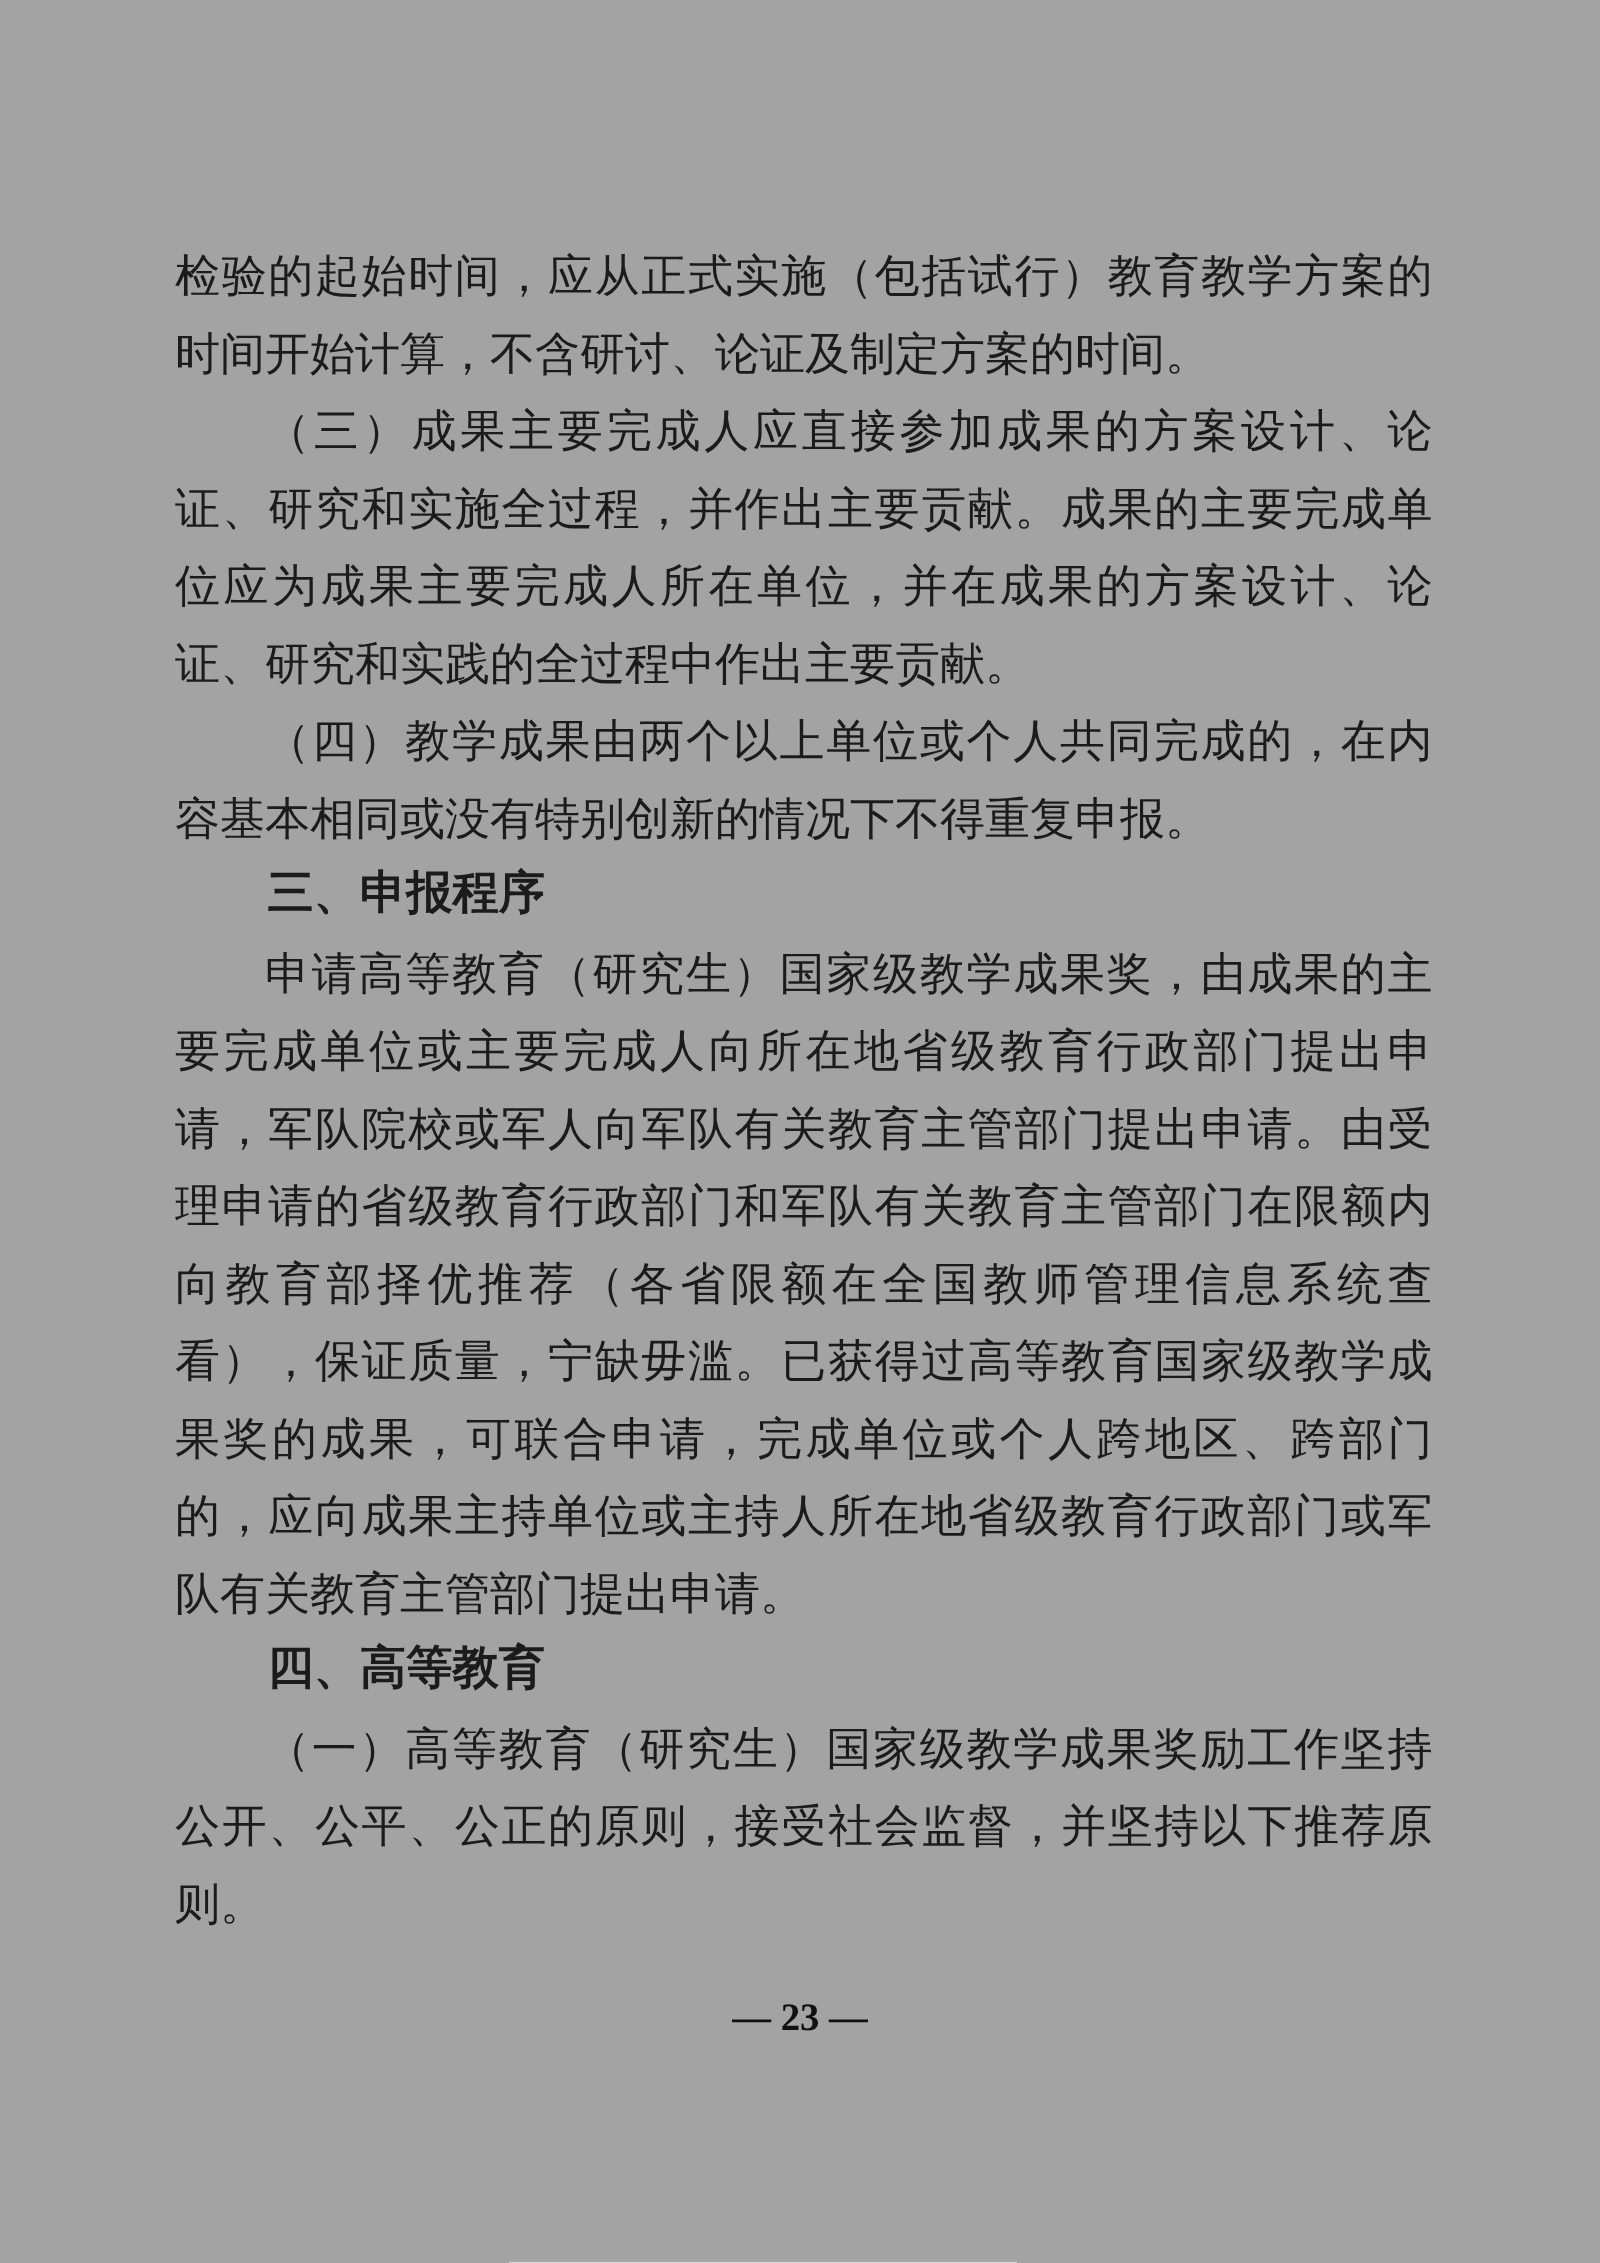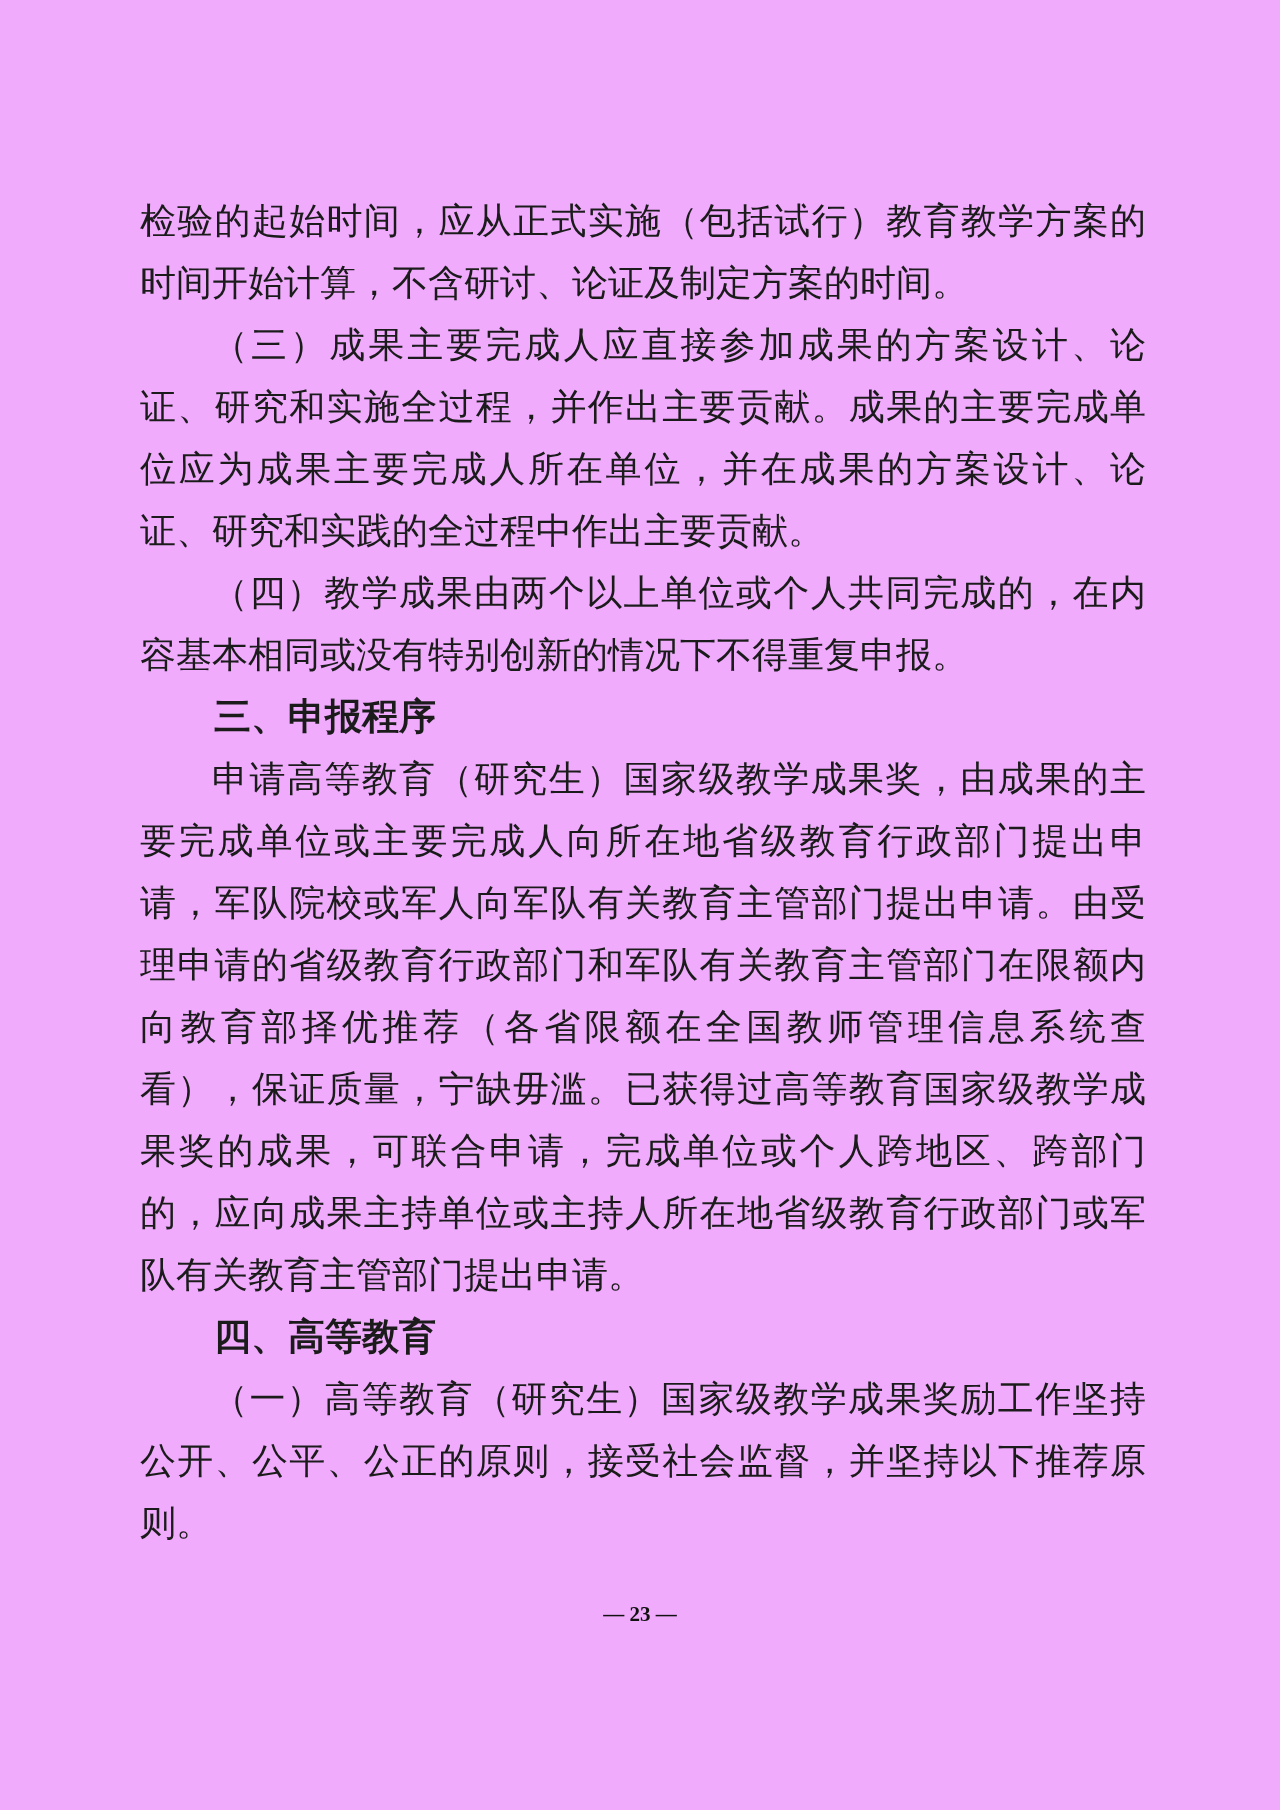--- a/index.html
+++ b/index.html
@@ -4,21 +4,21 @@
 <style>
   html, body {
     margin: 0;
     padding: 0;
     background: #ffffff;
   }
   .page {
     position: relative;
     width: 1280px;
     height: 1810px;
-    background: #f0abfc;
+    background: #a3a3a3;
     color: #1b1b1b;
     font-family: "Liberation Serif", "DejaVu Serif", serif;
     overflow: hidden;
   }
   .text-block {
     position: absolute;
     left: 140px;
     top: 190px;
     width: 1006px;
   }
@@ -32,36 +32,36 @@
     text-justify: inter-ideograph;
     letter-spacing: 0px;
     font-weight: 400;
     word-break: break-all;
   }
   .text-block p.indent,
   .text-block h2.heading {
     text-indent: 2em;
   }
   .text-block h2.heading {
-    font-family: Liberation Sans, sans-serif;
+    font-family: Liberation Mono, monospace;
     font-weight: 700;
     text-align: left;
     font-size: 37px;
   }
   .page-number {
     position: absolute;
     left: 0;
     right: 0;
     top: 1594px;
     height: 40px;
     line-height: 40px;
     text-align: center;
     font-family: "Liberation Serif", "DejaVu Serif", serif;
     font-weight: 700;
-    font-size: 21px;
+    font-size: 31px;
     color: #111111;
   }
 </style>
 </head>
 <body>
 
 <div class="page">
   <div class="text-block">
     <p class="body">检验的起始时间，应从正式实施（包括试行）教育教学方案的时间开始计算，不含研讨、论证及制定方案的时间。</p>
     <p class="body indent">（三）成果主要完成人应直接参加成果的方案设计、论证、研究和实施全过程，并作出主要贡献。成果的主要完成单位应为成果主要完成人所在单位，并在成果的方案设计、论证、研究和实践的全过程中作出主要贡献。</p>

